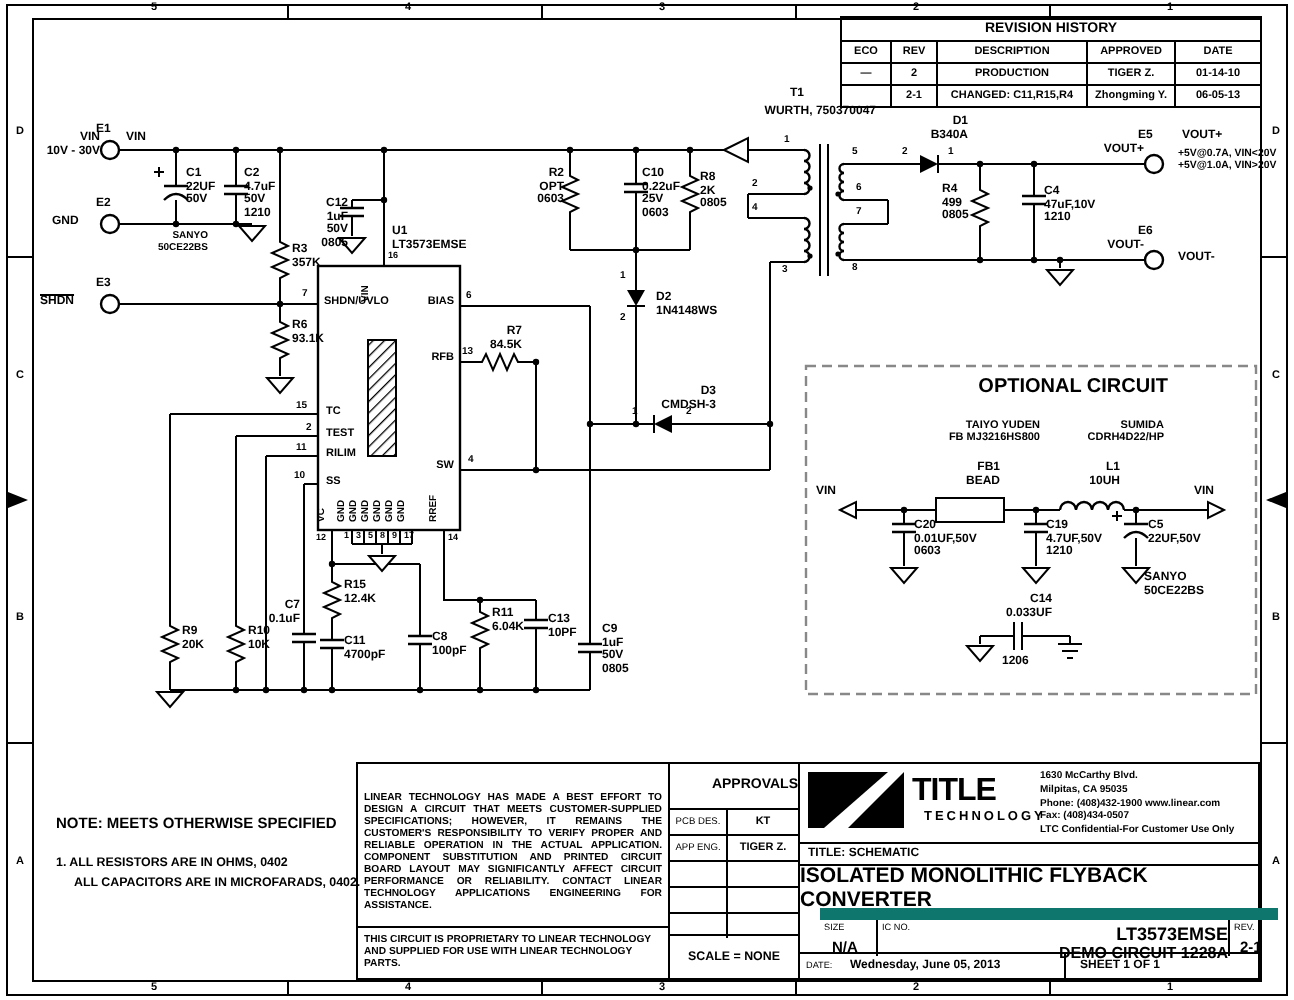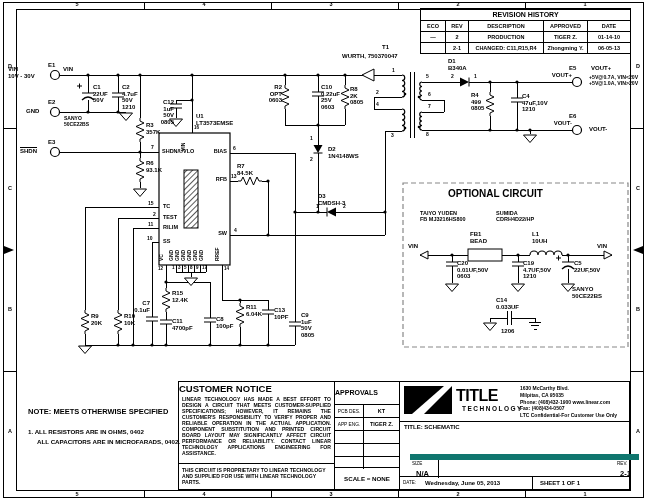--- a/index.html
+++ b/index.html
@@ -1,19 +1,19 @@
 <!DOCTYPE html>
 <html><head>
 <meta charset="utf-8">
 <style>
   html,body{margin:0;padding:0;background:#e8e8e8}
   .page{position:relative;width:647px;height:500px;background:#fff;font-family:"Liberation Sans",sans-serif;color:#000;overflow:hidden;margin:0 auto}
   svg.art{position:absolute;left:0;top:0;z-index:1}
   .lbl{position:absolute;z-index:2;font-weight:bold;font-size:6px;line-height:1.12;white-space:pre-line}
-  .c{text-align:left}.r{text-align:right}
+  .c{text-align:right}.r{text-align:right}
   .s5{font-size:5px}.s52{font-size:5.2px}.s55{font-size:5.5px}.s7{font-size:7px}.s75{font-size:7.5px}.s10{font-size:10px}
   .pin{position:absolute;z-index:2;font-weight:bold;font-size:5px;line-height:1}
   .t45{font-size:4.5px}
   .rot{position:absolute;z-index:2;font-weight:bold;font-size:5px;line-height:1;transform:rotate(-90deg);transform-origin:0 100%;white-space:nowrap}
   .ol{text-decoration:overline}
   .zone{position:absolute;z-index:2;font-size:5.5px;font-weight:bold;text-align:center;width:20px}
   .zl{position:absolute;z-index:2;font-size:5.5px;font-weight:bold;width:10px;text-align:center}
   table.rev{position:absolute;left:420px;top:8px;z-index:2;border-collapse:collapse;table-layout:fixed;width:210px}
   table.rev td{border:1px solid #000;font-size:5.5px;font-weight:bold;text-align:center;padding:0;height:10px;overflow:hidden;white-space:nowrap}
   table.rev td.tt{font-size:7px;height:11px}
@@ -445,21 +445,20 @@
 50CE22BS</div>
 <div class="lbl c" style="left:496px;top:297px;width:30px">C14
 0.033UF</div>
 <div class="lbl" style="left:501px;top:328px">1206</div>
 
 <div class="lbl s75" style="left:28px;top:408px">NOTE: MEETS OTHERWISE SPECIFIED</div>
 <div class="lbl" style="left:28px;top:429px;font-weight:bold;font-size:6.2px">1.  ALL RESISTORS ARE IN OHMS, 0402</div>
 <div class="lbl" style="left:37px;top:439px;font-weight:bold;font-size:6.2px">ALL CAPACITORS ARE IN MICROFARADS, 0402.</div>
 
 <div class="box" style="left:178px;top:381px;width:157px;height:109px">
-  <div class="lbl c" style="left:0;top:2px;width:155px;font-size:9.5px;position:absolute">CUSTOMER NOTICE</div>
   <div style="position:absolute;left:3px;top:14px;width:149px;font-size:5.1px;font-weight:bold;line-height:1.18;text-align:justify">LINEAR TECHNOLOGY HAS MADE A BEST EFFORT TO DESIGN A CIRCUIT THAT MEETS CUSTOMER-SUPPLIED SPECIFICATIONS; HOWEVER, IT REMAINS THE CUSTOMER'S RESPONSIBILITY TO VERIFY PROPER AND RELIABLE OPERATION IN THE ACTUAL APPLICATION.  COMPONENT SUBSTITUTION AND PRINTED CIRCUIT BOARD LAYOUT MAY SIGNIFICANTLY AFFECT CIRCUIT PERFORMANCE OR RELIABILITY.  CONTACT LINEAR TECHNOLOGY APPLICATIONS ENGINEERING FOR ASSISTANCE.</div>
   <div style="position:absolute;left:0;bottom:0;width:100%;height:26px;border-top:1px solid #000;box-sizing:border-box">
     <div style="position:absolute;left:3px;top:3px;width:149px;font-size:5.1px;font-weight:bold;line-height:1.2">THIS CIRCUIT IS PROPRIETARY TO LINEAR TECHNOLOGY AND SUPPLIED FOR USE WITH LINEAR TECHNOLOGY PARTS.</div>
   </div>
 </div>
 
 <div class="box" style="left:334px;top:381px;width:66px;height:109px">
   <div class="lbl c s7" style="left:0;top:7px;width:64px;position:absolute">APPROVALS</div>
   <div class="aprow" style="top:22px">
     <div class="k">PCB DES.</div>
@@ -488,24 +487,30 @@
   <div class="lbl" style="left:56px;top:5px;font-size:16px;letter-spacing:-0.5px;position:absolute">TITLE</div>
   <div class="lbl" style="left:62px;top:23px;font-size:6.5px;letter-spacing:1.5px;position:absolute">TECHNOLOGY</div>
   <div style="position:absolute;left:120px;top:3px;width:110px;font-size:5px;font-weight:bold;line-height:1.35;white-space:pre-line">1630 McCarthy Blvd.
 Milpitas, CA 95035
 Phone: (408)432-1900  www.linear.com
 Fax: (408)434-0507
 LTC Confidential-For Customer Use Only</div>
   <div style="position:absolute;left:0;top:39px;width:100%;height:11px;border-top:1px solid #000;box-sizing:border-box">
     <div class="lbl" style="left:4px;top:2px;position:absolute;font-size:6px">TITLE: SCHEMATIC</div>
   </div>
+  <div style="position:absolute;left:0;top:50px;width:100%;height:22px;border-top:1px solid #000;box-sizing:border-box;display:flex;align-items:center;justify-content:center;font-size:10.5px;font-weight:bold">ISOLATED MONOLITHIC FLYBACK CONVERTER</div>
   <div style="position:absolute;left:10px;top:72px;width:100%;height:24px;border-top:6px solid #0f766e;box-sizing:border-box">
     <div style="position:absolute;left:0;top:0;width:29px;height:100%;border-right:1px solid #000;box-sizing:border-box">
       <div class="cell-lab" style="left:2px;top:1px">SIZE</div>
       <div class="lbl s75" style="left:6px;top:10px;position:absolute">N/A</div>
+    </div>
+    <div style="position:absolute;left:29px;top:0;right:24px;height:100%;border-right:1px solid #000;box-sizing:border-box">
+      <div class="cell-lab" style="left:2px;top:1px">IC NO.</div>
+      <div class="lbl c" style="left:0;top:2px;width:100%;font-size:9px;position:absolute">LT3573EMSE</div>
+      <div class="lbl c" style="left:0;top:13px;width:100%;font-size:8px;position:absolute">DEMO CIRCUIT 1228A</div>
     </div>
     <div style="position:absolute;right:0;top:0;width:24px;height:100%;box-sizing:border-box">
       <div class="cell-lab" style="left:2px;top:1px">REV.</div>
       <div class="lbl" style="left:5px;top:10px;font-size:7.5px;position:absolute">2-1</div>
     </div>
   </div>
   <div style="position:absolute;left:0;bottom:0;width:100%;height:13px;border-top:1px solid #000;box-sizing:border-box">
     <div style="position:absolute;left:0;top:0;width:133px;height:100%;border-right:1px solid #000;box-sizing:border-box">
       <div class="cell-lab" style="left:3px;top:3px">DATE:</div>
       <div class="lbl" style="left:25px;top:3px;font-size:6px;position:absolute">Wednesday, June 05, 2013</div>

